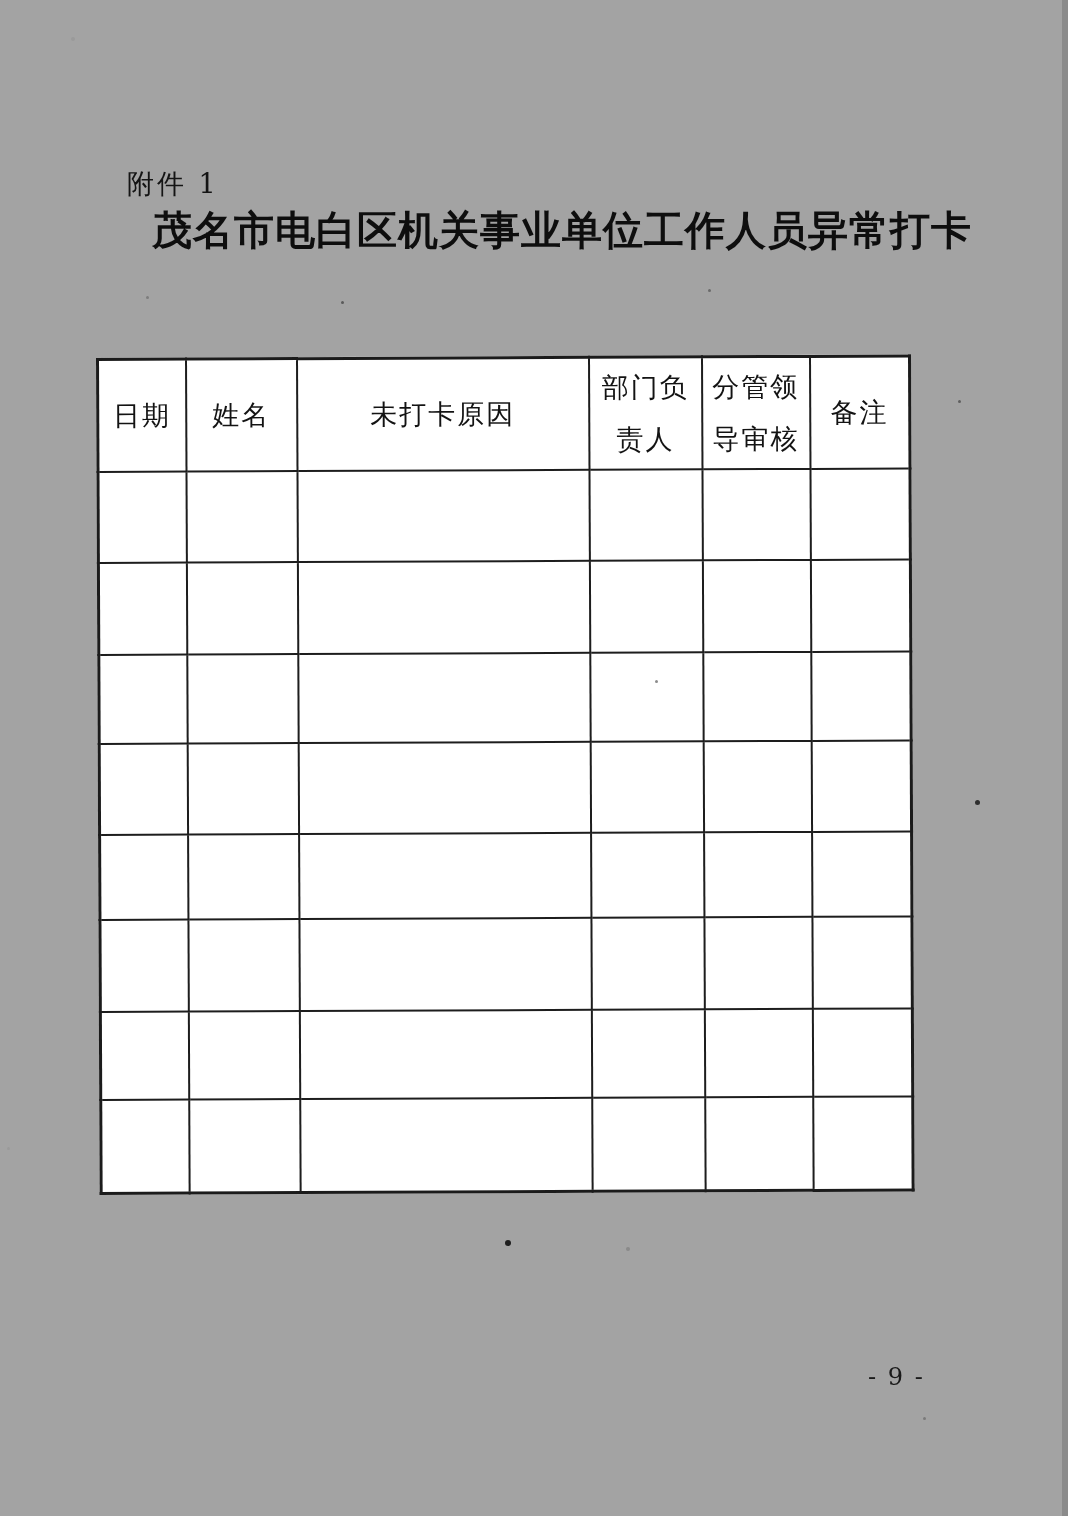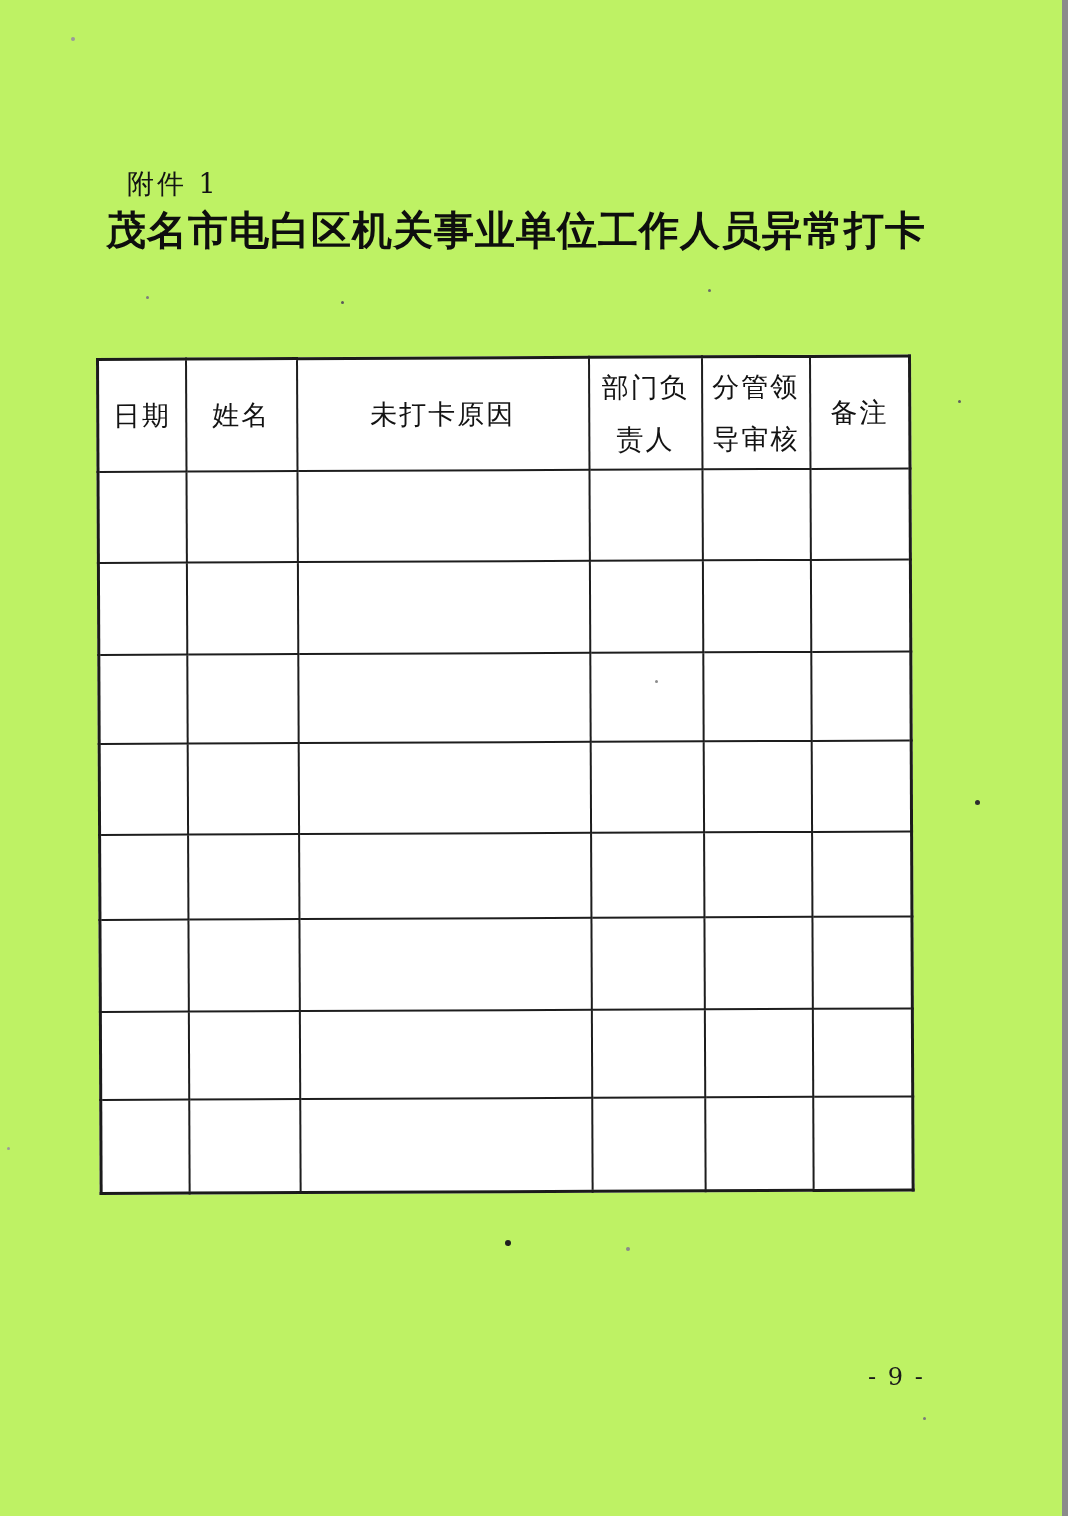--- a/index.html
+++ b/index.html
@@ -5,21 +5,21 @@
   * { margin: 0; padding: 0; box-sizing: border-box; }
   html, body { background: #ffffff; }
   body {
     font-family: "DejaVu Serif", serif;
     color: #161616;
   }
   .page {
     position: relative;
     width: 1068px;
     height: 1516px;
-    background: #bef264;
+    background: #a3a3a3;
     overflow: hidden;
   }
   
   .scan-strip {
     position: absolute;
     top: 0; right: 0;
     width: 6px; height: 100%;
     background: #8b8b8b;
   }
   .attachment-label {
@@ -27,21 +27,21 @@
     left: 127px; top: 166px;
     font-size: 27px;
     letter-spacing: 3px;
     color: #141414;
     white-space: nowrap;
   }
   .doc-title {
     position: absolute;
     left: 60px; top: 204px;
     width: 912px;
-    text-align: center;
+    text-align: right;
     font-family: "DejaVu Sans", sans-serif;
     font-weight: 700;
     font-size: 40px;
     line-height: 53px;
     letter-spacing: 1px;
     color: #0e0e0e;
   }
   .table-wrap {
     position: absolute;
     left: 96px; top: 358px;

